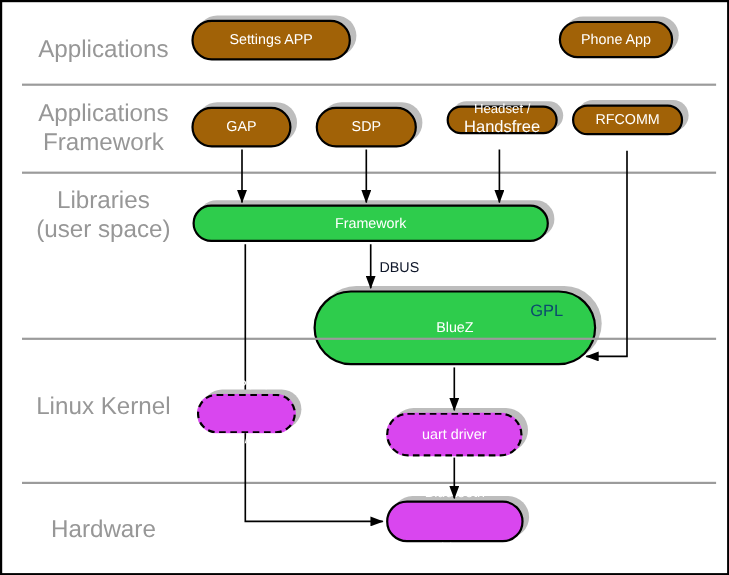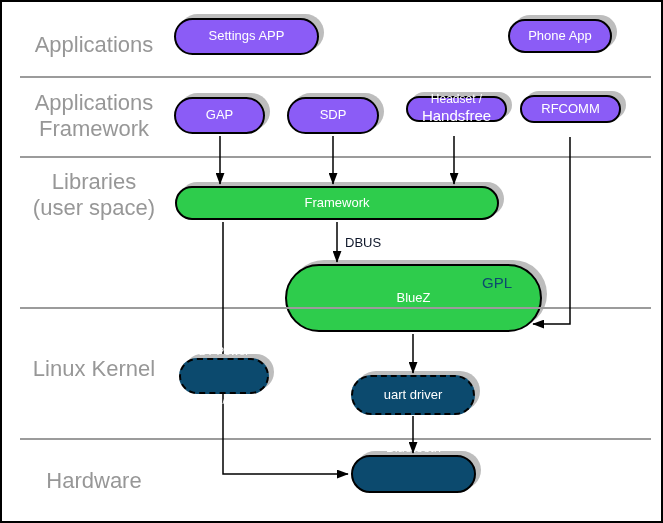--- a/index.html
+++ b/index.html
@@ -6,23 +6,23 @@
   #stage{position:relative;width:663px;height:523px;background:#ffffff;border:2px solid #000;box-sizing:border-box;overflow:hidden;}
 
   .divider{position:absolute;left:18px;width:631px;height:2px;background:#9b9b9b;z-index:3;}
 
   .layer-label{position:absolute;left:14px;width:156px;text-align:center;color:#979797;
     font-size:22px;line-height:26px;z-index:1;}
 
   .pill{position:absolute;display:flex;flex-direction:column;align-items:center;justify-content:center;
     border:2px solid #000;border-radius:999px;color:#fff;font-size:13px;line-height:1.15;
     box-shadow:5px -4px 0 0 #bdbdbd;box-sizing:border-box;text-align:center;z-index:2;}
-  .pill.blue{background:#8b5cf6;}
+  .pill.blue{background:#a16207;}
   .pill.green{background:#2ecc4c;}
-  .pill.red{background:#0c4a6e;gap:36px;}
+  .pill.red{background:#d946ef;gap:36px;}
   .pill.dashed{border-style:dashed;}
   .sub{font-size:15px;}
   .small{font-size:11.5px;}
 
   #edges{position:absolute;left:0;top:0;width:663px;height:523px;z-index:4;pointer-events:none;}
 
   .edge-label{position:absolute;color:#0f172a;font-size:13px;z-index:4;}
   .gpl{position:absolute;right:28px;top:8px;color:#0c4a6e;font-size:15px;}
 
   .above{z-index:6;}

